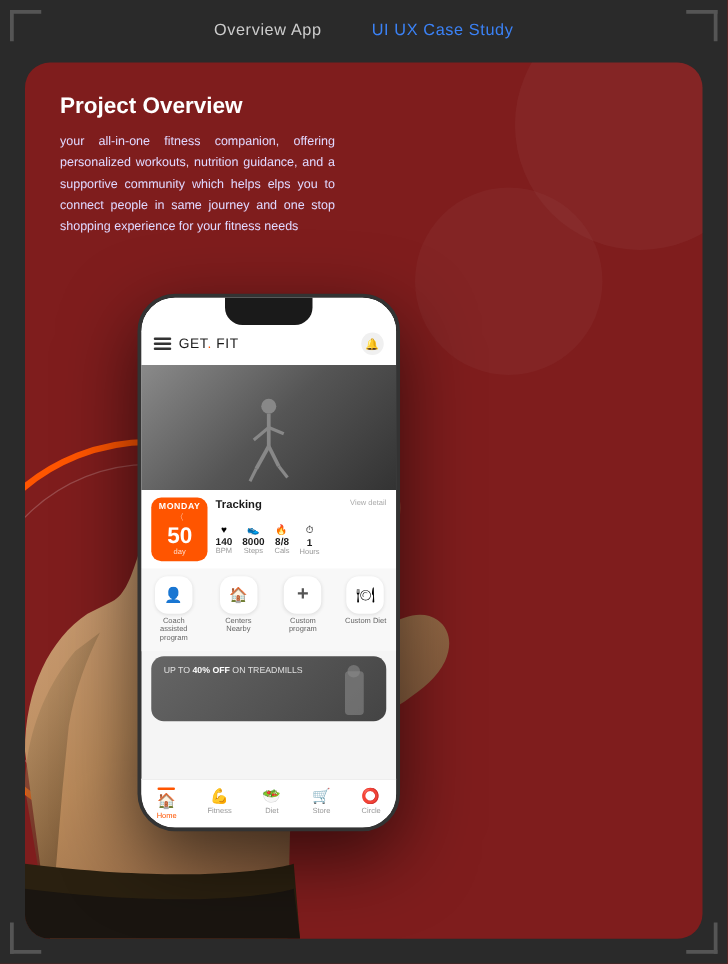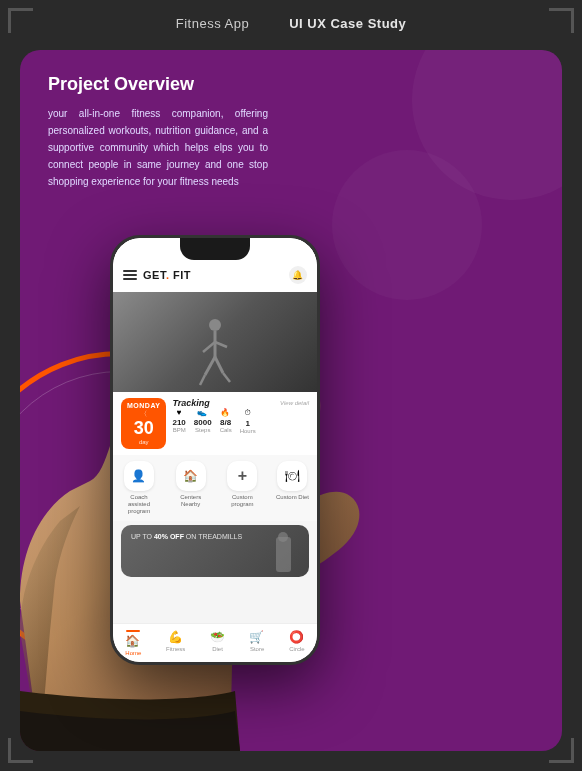--- a/index.html
+++ b/index.html
@@ -25,22 +25,22 @@
       z-index: 10;
     }
 
     .header-item {
       color: #ccc;
       font-size: 13px;
       letter-spacing: 0.5px;
     }
 
     .header-item.active {
-      color: #e5e5e5;
-      font-weight: 700;
+      color: #3b82f6;
+      font-weight: 400;
     }
 
     
     .corner-tl, .corner-tr, .corner-bl, .corner-br {
       position: absolute;
       width: 40px;
       height: 40px;
       z-index: 20;
     }
     .corner-tl { top: 0; left: 0; }
@@ -81,21 +81,21 @@
       border-right: 3px solid #555;
     }
 
     
     .main-card {
       position: absolute;
       top: 50px;
       left: 20px;
       right: 20px;
       bottom: 20px;
-      background: #701a75;
+      background: #7f1d1d;
       border-radius: 20px;
       overflow: hidden;
     }
 
     
     .project-overview {
       position: absolute;
       top: 24px;
       left: 28px;
       width: 220px;
@@ -220,21 +220,21 @@
 
     .hamburger-line {
       width: 14px;
       height: 2px;
       background: #333;
       border-radius: 1px;
     }
 
     .app-logo-text {
       font-size: 11px;
-      font-weight: 700;
+      font-weight: 400;
       color: #1a1a1a;
       letter-spacing: 0.5px;
     }
 
     .app-logo-text .dot {
       color: #ff5500;
     }
 
     .bell-icon {
       width: 18px;
@@ -294,22 +294,21 @@
     }
 
     .tracking-right {
       flex: 1;
     }
 
     .tracking-header {
       display: flex;
       justify-content: space-between;
       align-items: center;
-      margin-bottom: 0;
-      font-style: italic;
+      margin-bottom: 11px;
     }
 
     .tracking-label {
       font-size: 9px;
       font-weight: 700;
       color: #1a1a1a;
     }
 
     .view-detail {
       font-size: 6px;
@@ -464,21 +463,21 @@
   </style>
 </head>
 <body>
 
 <div class="corner-tl"></div>
 <div class="corner-tr"></div>
 <div class="corner-bl"></div>
 <div class="corner-br"></div>
 
 <div class="header">
-  <span class="header-item">Fitness App</span>
+  <span class="header-item">Overview App</span>
   <span class="header-item active">UI UX Case Study</span>
 </div>
 
 <div class="main-card">
   <div class="bg-circle-1"></div>
   <div class="bg-circle-2"></div>
 
   <div class="project-overview">
     <div class="project-overview-title">Project Overview</div>
     <div class="project-overview-text">your all-in-one fitness companion, offering personalized workouts, nutrition guidance, and a supportive community which helps elps you to connect people in same journey and one stop shopping experience for your fitness needs</div>
@@ -542,32 +541,32 @@
           <line x1="20" y1="40" x2="28" y2="56" stroke="#888" stroke-width="3"></line>
           <line x1="10" y1="58" x2="5" y2="68" stroke="#888" stroke-width="2.5"></line>
           <line x1="28" y1="56" x2="35" y2="65" stroke="#888" stroke-width="2.5"></line>
         </svg>
       </div>
 
       <div class="tracking-section">
         <div class="monday-box">
           <div class="monday-label">Monday</div>
           <div style="font-size:7px; color:rgba(255,255,255,0.8)">〈</div>
-          <div class="day-number">30</div>
+          <div class="day-number">50</div>
           <div class="day-sub">day</div>
         </div>
         <div class="tracking-right">
           <div class="tracking-header">
             <span class="tracking-label">Tracking</span>
             <span class="view-detail">View detail</span>
           </div>
           <div class="tracking-stats">
             <div class="stat-item">
               <div class="stat-icon">♥</div>
-              <span class="stat-value">210</span>
+              <span class="stat-value">140</span>
               <span class="stat-label">BPM</span>
             </div>
             <div class="stat-item">
               <div class="stat-icon">👟</div>
               <span class="stat-value">8000</span>
               <span class="stat-label">Steps</span>
             </div>
             <div class="stat-item">
               <div class="stat-icon">🔥</div>
               <span class="stat-value">8/8</span>

